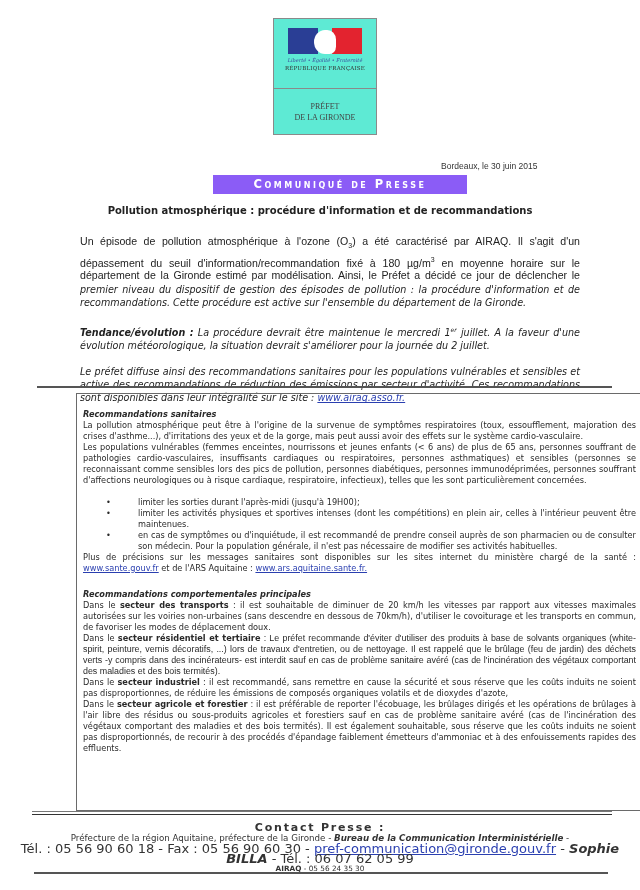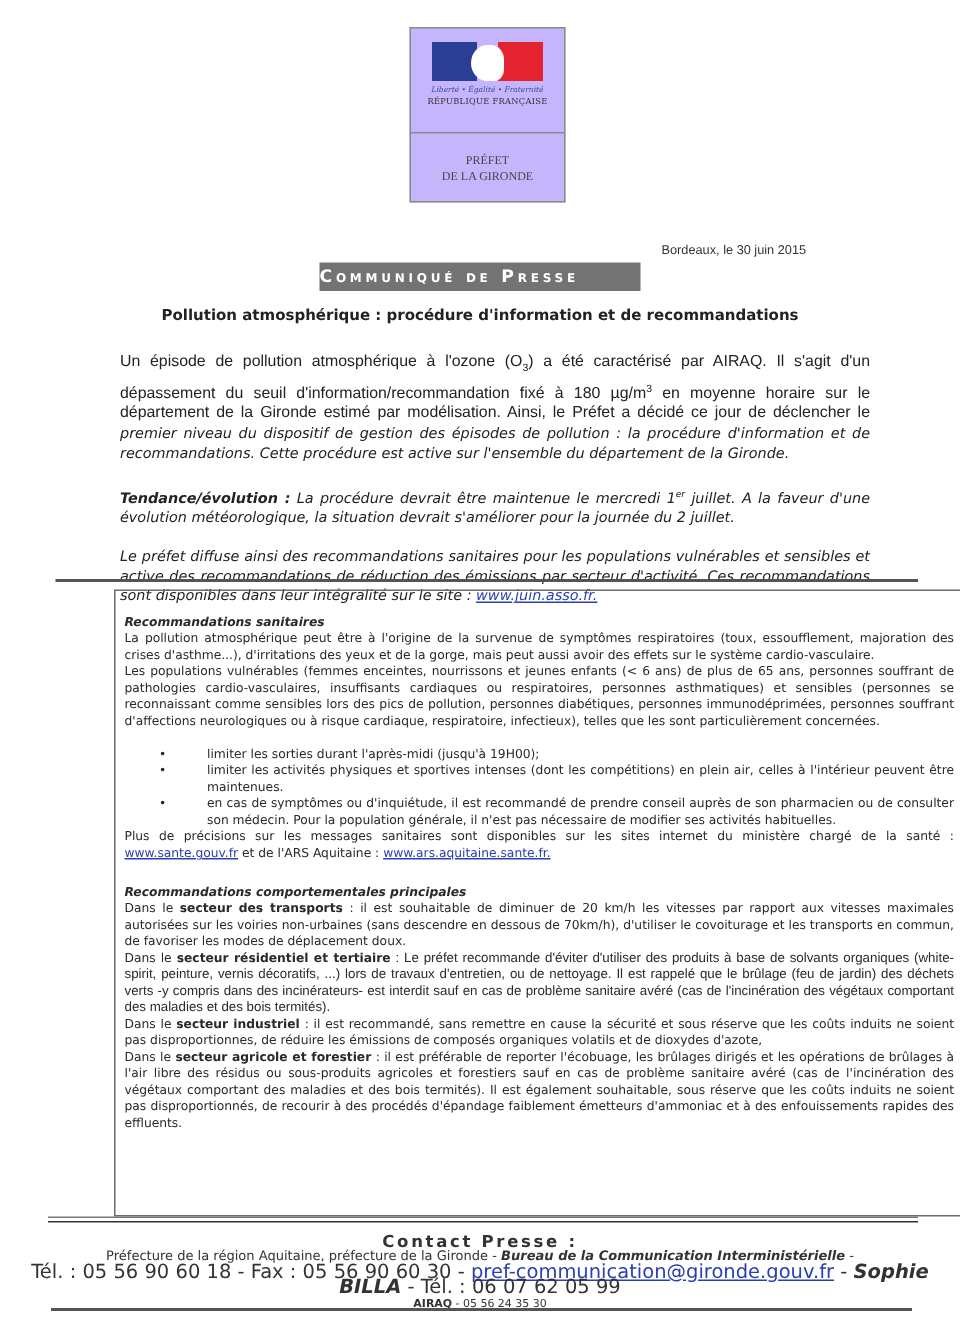--- a/index.html
+++ b/index.html
@@ -2,36 +2,36 @@
 <html><head>
 <meta charset="utf-8">
 <style>
   * { box-sizing: border-box; margin: 0; padding: 0; }
   html, body { width: 640px; height: 890px; background: #ffffff; overflow: hidden; }
   body { position: relative; font-family: "DejaVu Sans", sans-serif; color: #222; }
 
   
   .logo-box {
     position: absolute; left: 273px; top: 18px; width: 104px; height: 117px;
-    border: 1px solid #8a8a8a; background: #c4b5fd;
+    border: 1px solid #8a8a8a; background: #5eead4;
   }
   .logo-top { height: 70px; border-bottom: 1px solid #8a8a8a; position: relative; }
   .flag { position: absolute; left: 14px; top: 9px; width: 74px; height: 26px; }
   .flag .blue { position: absolute; left: 0; top: 0; width: 30px; height: 26px; background: #2a3e95; }
   .flag .red { position: absolute; right: 0; top: 0; width: 30px; height: 26px; background: #e3232f; }
   .flag .marianne { position: absolute; left: 26px; top: 2px; width: 22px; height: 24px; background: #fff; border-radius: 50% 40% 30% 50%; }
   .motto { position: absolute; left: 0; right: 0; top: 38px; text-align: center; font-family: "DejaVu Serif", serif; font-style: italic; font-size: 5px; color: #3a4a9a; }
   .republique { position: absolute; left: 0; right: 0; top: 46px; text-align: center; font-family: "DejaVu Serif", serif; font-size: 5.5px; letter-spacing: 0.2px; color: #333; }
   .prefet { text-align: center; font-family: "Liberation Serif", serif; font-size: 8px; color: #444; padding-top: 12px; line-height: 11px; }
 
   .date { position: absolute; left: 441px; top: 161px; font-family: "Liberation Sans", sans-serif; font-size: 8.5px; color: #333; }
 
   .banner {
-    position: absolute; left: 213px; top: 175px; width: 214px; height: 19px;
-    background: #737373; color: #fff; 
+    position: absolute; left: 213px; top: 175px; width: 254px; height: 19px;
+    background: #8b5cf6; color: #fff; text-align: center;
     font-family: "DejaVu Sans", sans-serif; font-size: 11.5px; font-weight: bold; letter-spacing: 2.5px;
     line-height: 19px; font-variant: small-caps;
   }
   .subtitle {
     position: absolute; left: 0; width: 640px; top: 205px; text-align: center;
     font-family: "DejaVu Sans", sans-serif; font-weight: bold; font-size: 10px; color: #222;
   }
 
   .intro {
     position: absolute; left: 80px; width: 500px; top: 235px;
@@ -98,21 +98,21 @@
 <div class="subtitle">Pollution atmosphérique : procédure d'information et de recommandations</div>
 
 <div class="intro">
   <p>
     <span>Un épisode de pollution atmosphérique à l'ozone (O</span><sub style="font-size:7px">3</sub><span>) a été caractérisé par AIRAQ. Il s'agit d'un dépassement du seuil d'information/recommandation fixé à 180 µg/m</span><sup style="font-size:7px">3</sup><span> en moyenne horaire sur le département de la Gironde estimé par modélisation. Ainsi, le Préfet a décidé ce jour de déclencher le </span><span class="dv">premier niveau du dispositif de gestion des épisodes de pollution : la procédure d'information et de recommandations. Cette procédure est active sur l'ensemble du département de la Gironde.</span>
   </p>
   <p class="dv tight">
     <b>Tendance/évolution :</b><span> La procédure devrait être maintenue le mercredi 1</span><sup style="font-size:6px">er</sup><span> juillet. A la faveur d'une évolution météorologique, la situation devrait s'améliorer pour la journée du 2 juillet.</span>
   </p>
   <p class="dv">
-    <span>Le préfet diffuse ainsi des recommandations sanitaires pour les populations vulnérables et sensibles et active des recommandations de réduction des émissions par secteur d'activité. Ces recommandations sont disponibles dans leur intégralité sur le site : </span><a class="lnk">www.juin.asso.fr.</a>
+    <span>Le préfet diffuse ainsi des recommandations sanitaires pour les populations vulnérables et sensibles et active des recommandations de réduction des émissions par secteur d'activité. Ces recommandations sont disponibles dans leur intégralité sur le site : </span><a class="lnk">www.airaq.asso.fr.</a>
   </p>
 </div>
 
 <div class="hr-top"></div>
 
 <div class="box">
   <p class="h">Recommandations sanitaires</p>
   <p>La pollution atmosphérique peut être à l'origine de la survenue de symptômes respiratoires (toux, essoufflement, majoration des crises d'asthme...), d'irritations des yeux et de la gorge, mais peut aussi avoir des effets sur le système cardio-vasculaire.</p>
   <p>Les populations vulnérables (femmes enceintes, nourrissons et jeunes enfants (&lt; 6 ans)  de plus de 65 ans, personnes souffrant de pathologies cardio-vasculaires, insuffisants cardiaques ou respiratoires, personnes asthmatiques) et sensibles (personnes se reconnaissant comme sensibles lors des pics de pollution, personnes diabétiques, personnes immunodéprimées, personnes souffrant d'affections neurologiques ou à risque cardiaque, respiratoire, infectieux), telles que les sont particulièrement concernées.</p>
   <div class="gap"></div>

